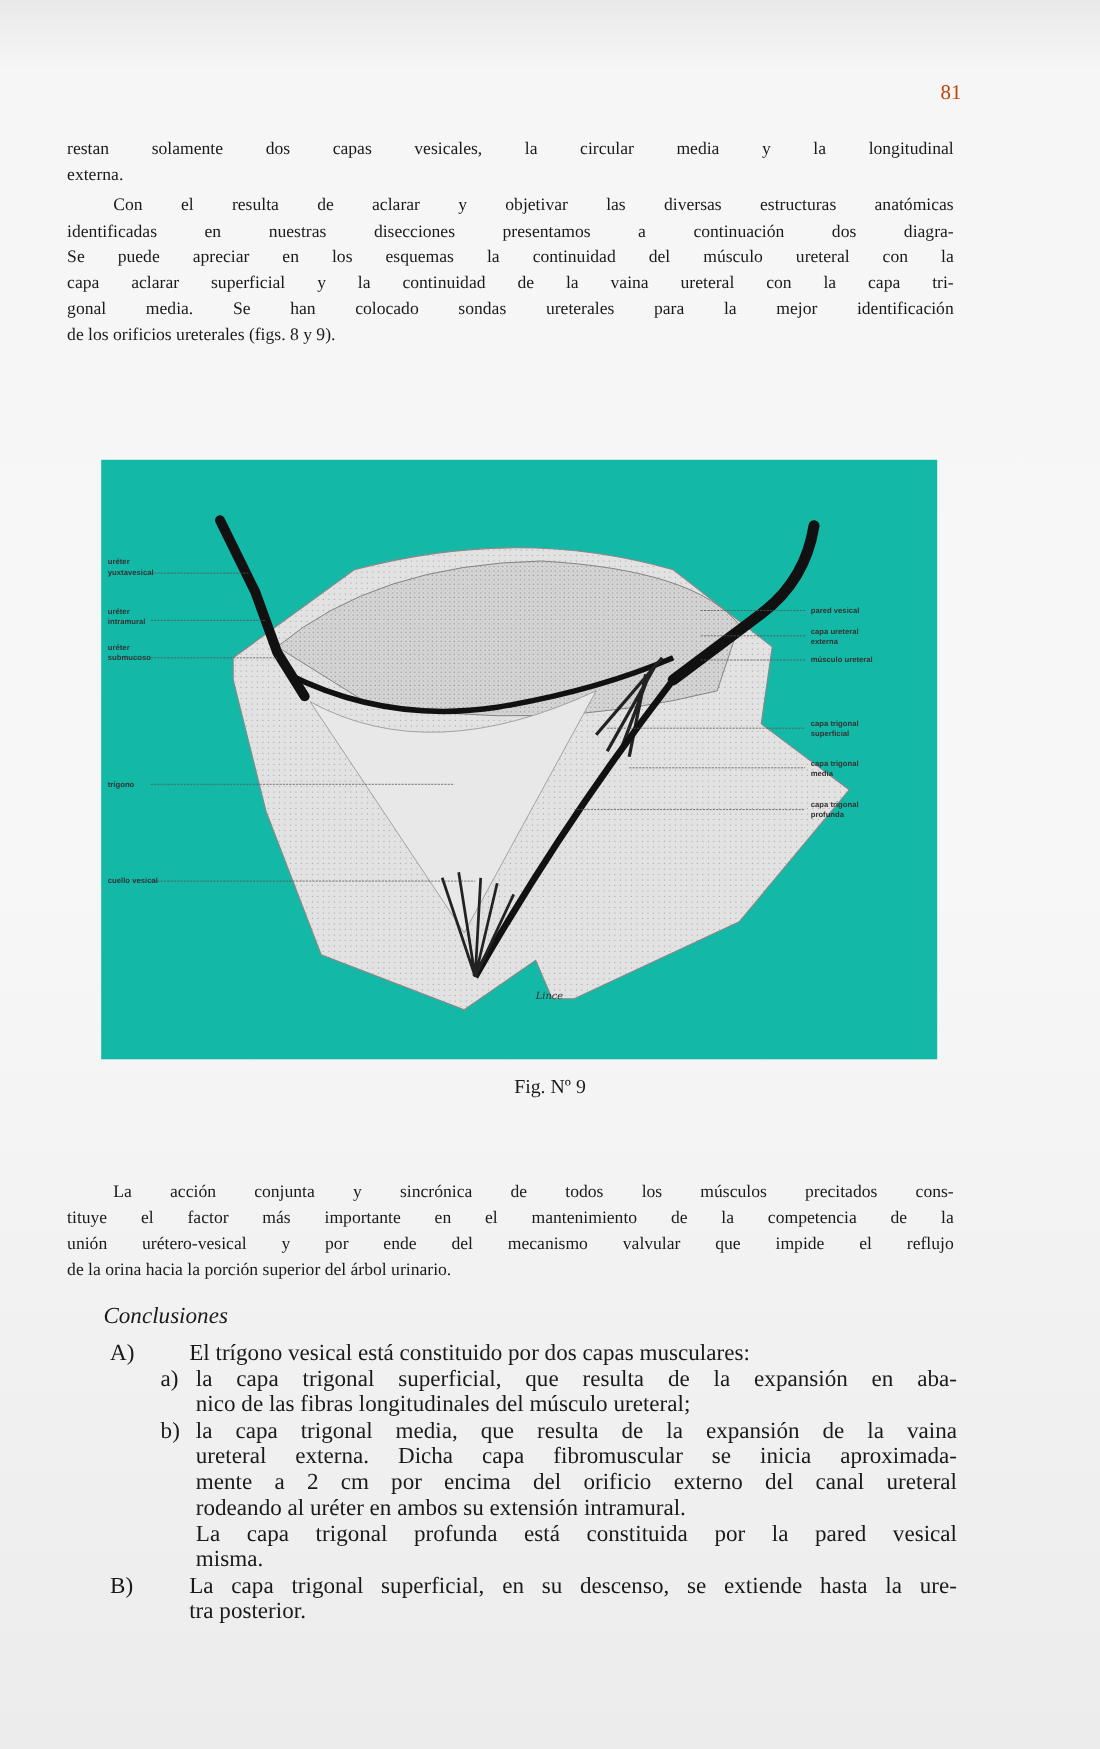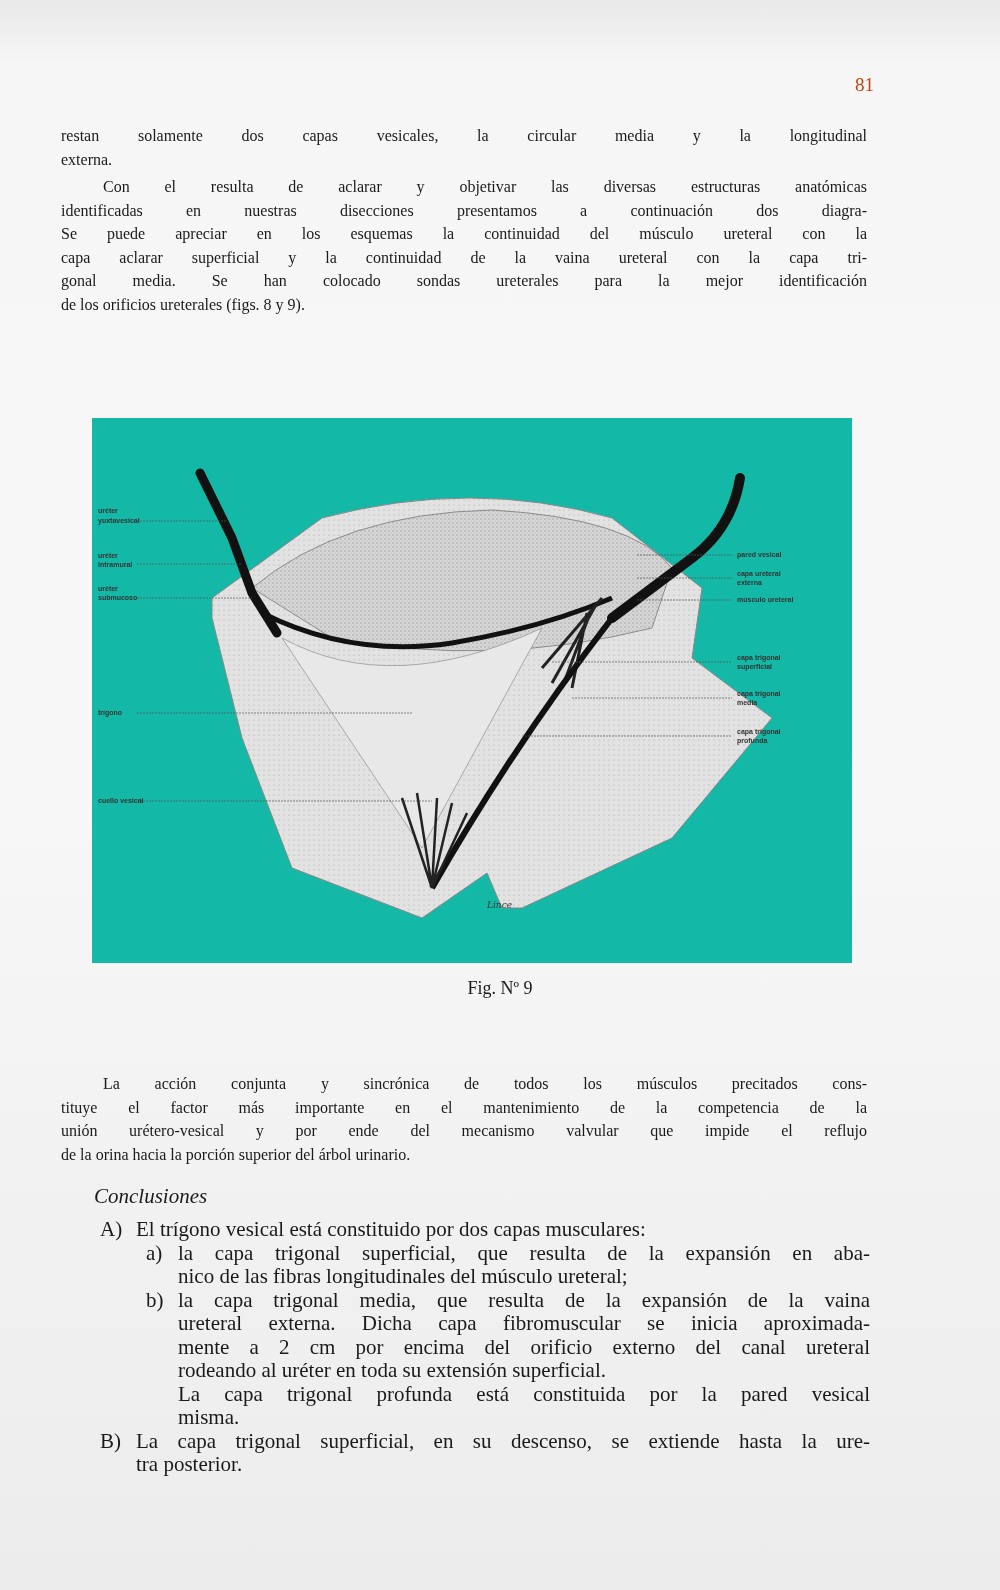--- a/index.html
+++ b/index.html
@@ -22,21 +22,21 @@
     background:#14b8a6; overflow:hidden;
   }
   .figure svg { width:100%; height:100%; display:block; }
   .fig-label { font-family:"Liberation Sans", "DejaVu Sans", sans-serif; font-size:7px; font-weight:bold; fill:#333; }
   .caption { position:absolute; top:978px; left:0; width:1000px; text-align:center; font-size:18px; }
   #p3 { top:1056px;margin-top:16px; }
   .heading { position:absolute; top:1184px; left:54px; font-style:italic; font-size:21px;margin-left:40px; }
   .list { position:absolute; left:100px; width:770px; font-size:21px; line-height:23.5px; }
   .item { position:relative; display:block; }
   .item .marker { position:absolute; left:0; }
-  .item .text { display:block; margin-left:36px; text-align:justify; }
+  .item .text { display:block; margin-left:72px; text-align:justify; }
   .line2 { display:block; text-align:justify; text-align-last:justify; white-space:nowrap; }
   .line2.last { text-align-last:left; }
 </style>
 </head>
 <body>
 
 <div class="page-number">81</div>
 
 <div class="para" id="p1">
   <span class="line">restan solamente dos capas vesicales, la circular media y la longitudinal</span>
@@ -145,21 +145,21 @@
       <span class="line2">la capa trigonal superficial, que resulta de la expansión en aba-</span>
       <span class="line2 last">nico de las fibras longitudinales del músculo ureteral;</span>
     </span>
   </div>
   <div class="item" style="margin-left:46px;">
     <span class="marker">b)</span>
     <span class="text" style="margin-left:32px;">
       <span class="line2">la capa trigonal media, que resulta de la expansión de la vaina</span>
       <span class="line2">ureteral externa. Dicha capa fibromuscular se inicia aproximada-</span>
       <span class="line2">mente a 2 cm por encima del orificio externo del canal ureteral</span>
-      <span class="line2 last">rodeando al uréter en toda su extensión superficial.</span>
+      <span class="line2 last">rodeando al uréter en ambos su extensión intramural.</span>
       <span class="line2">La capa trigonal profunda está constituida por la pared vesical</span>
       <span class="line2 last">misma.</span>
     </span>
   </div>
   <div class="item">
     <span class="marker">B)</span>
     <span class="text">
       <span class="line2">La capa trigonal superficial, en su descenso, se extiende hasta la ure-</span>
       <span class="line2 last">tra posterior.</span>
     </span>

